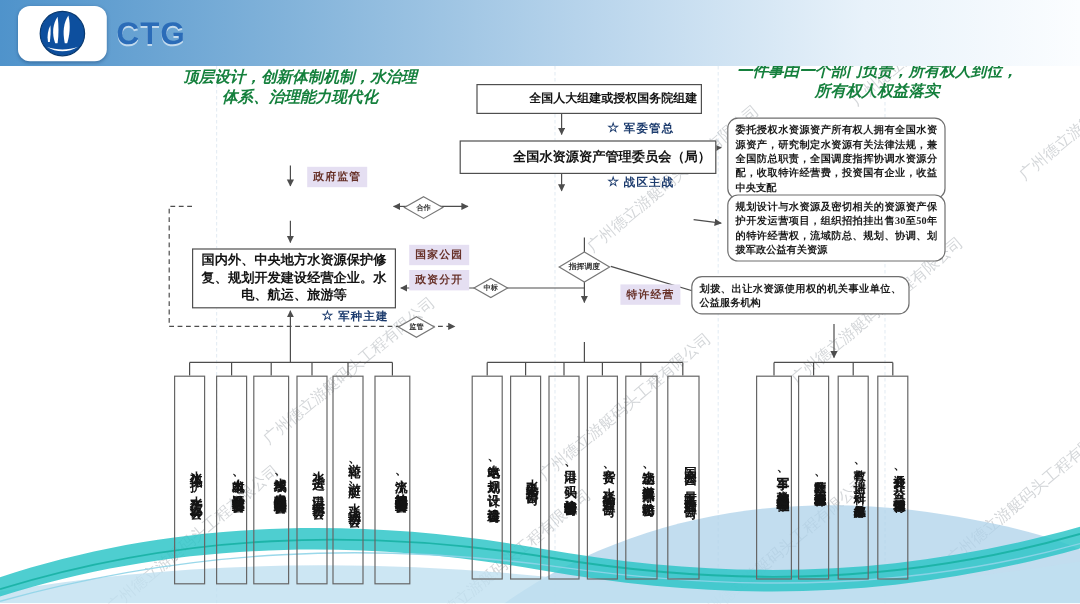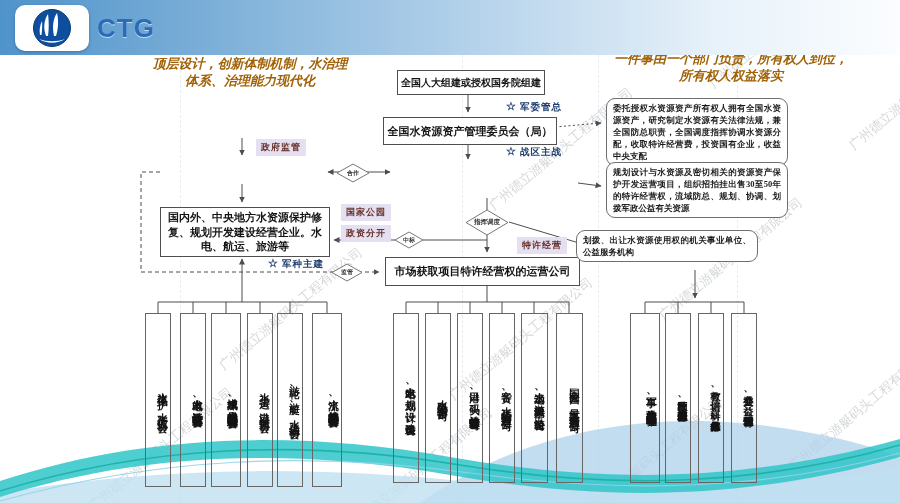--- a/index.html
+++ b/index.html
@@ -12,25 +12,25 @@
              border-radius:10px;box-shadow:0 1px 3px rgba(0,40,90,.35);display:flex;align-items:center;justify-content:center;z-index:7;}
   #logo-text{position:absolute;left:97px;top:13px;font-family:"Liberation Sans",sans-serif;
              font-weight:bold;font-size:26px;color:#2b6cb8;letter-spacing:1px;z-index:7;
              text-shadow:0 1px 0 rgba(255,255,255,.6);}
   
   .guide{position:absolute;top:0;bottom:0;width:0;border-left:1px dashed #c9d9e8;opacity:.45;z-index:0;}
   
   .wm{position:absolute;white-space:nowrap;font-size:13px;color:#8e959c;opacity:.38;
       transform:rotate(-40deg);z-index:1;pointer-events:none;font-family:"Liberation Serif",serif;}
   
-  .slogan{position:absolute;font-weight:bold;font-style:italic;color:#a16207;font-size:13px;
+  .slogan{position:absolute;font-weight:bold;font-style:italic;color:#15803d;font-size:13px;
           line-height:1.3;text-align:center;z-index:5;}
   
   .box{position:absolute;background:#fff;border:1px solid #4f4f4f;display:flex;align-items:center;
-       justify-content:center;text-align:left;color:#141414;font-weight:600;z-index:5;line-height:1.35;}
+       justify-content:center;text-align:left;color:#141414;font-weight:600;z-index:5;line-height:1.35;padding-left:40px;}
   .note{position:absolute;background:#fff;border:1px solid #6f6f6f;border-radius:9px;font-size:8.5px;
         line-height:1.42;padding:3px 6px;text-align:justify;color:#1c1c1c;z-index:5;font-weight:600;}
   .lav{position:absolute;background:#e5dff2;color:#68322a;font-size:9px;font-weight:bold;
        padding:2px 5px;z-index:5;letter-spacing:1px;}
   .star{position:absolute;color:#1d3c6e;font-size:9.5px;font-weight:bold;z-index:5;letter-spacing:1px;}
   .star .glyph{font-size:11px;letter-spacing:0;margin-right:4px;}
   
   .diamond{position:absolute;z-index:4;}
   .diamond svg{position:absolute;left:0;top:0;}
   .diamond span{position:absolute;left:0;top:0;right:0;bottom:0;display:flex;align-items:center;
@@ -129,21 +129,20 @@
       <path d="M16,31 C24,34 34,34 42,31 C34,36 24,36 16,31 Z" fill="#fff"></path>
     </svg>
   </div>
   <div id="logo-text">CTG</div>
 
   <div class="slogan" style="left:150px;top:56px;width:200px">顶层设计，创新体制机制，水治理体系、治理能力现代化</div>
   <div class="slogan" style="left:612px;top:51px;width:238px">一件事由一个部门负责，所有权人到位，所有权人权益落实</div>
 
   <div class="box" style="left:397px;top:70px;width:146px;height:23px;font-size:10px">全国人大组建或授权国务院组建</div>
   <div class="box" style="left:383px;top:117px;width:172px;height:26px;font-size:11px">全国水资源资产管理委员会（局）</div>
-  <div class="box" style="left:385px;top:257px;width:193px;height:27px;font-size:11px">市场获取项目特许经营权的运营公司</div>
   <div class="box" style="left:160px;top:207px;width:170px;height:50px;font-size:11px;justify-content:flex-start;text-align:center;padding:2px 4px;box-sizing:border-box">国内外、中央地方水资源保护修复、规划开发建设经营企业。水电、航运、旅游等</div>
 
   <div class="note" style="left:606px;top:98px;width:168px">委托授权水资源资产所有权人拥有全国水资源资产，研究制定水资源有关法律法规，兼全国防总职责，全国调度指挥协调水资源分配，收取特许经营费，投资国有企业，收益中央支配</div>
   <div class="note" style="left:606px;top:162px;width:168px">规划设计与水资源及密切相关的资源资产保护开发运营项目，组织招拍挂出售30至50年的特许经营权，流域防总、规划、协调、划拨军政公益有关资源</div>
   <div class="note" style="left:576px;top:230px;width:168px">划拨、出让水资源使用权的机关事业单位、公益服务机构</div>
 
   <div class="lav" style="left:256px;top:139px">政府监管</div>
   <div class="lav" style="left:341px;top:204px">国家公园</div>
   <div class="lav" style="left:341px;top:225px">政资分开</div>
   <div class="lav" style="left:517px;top:237px">特许经营</div>

